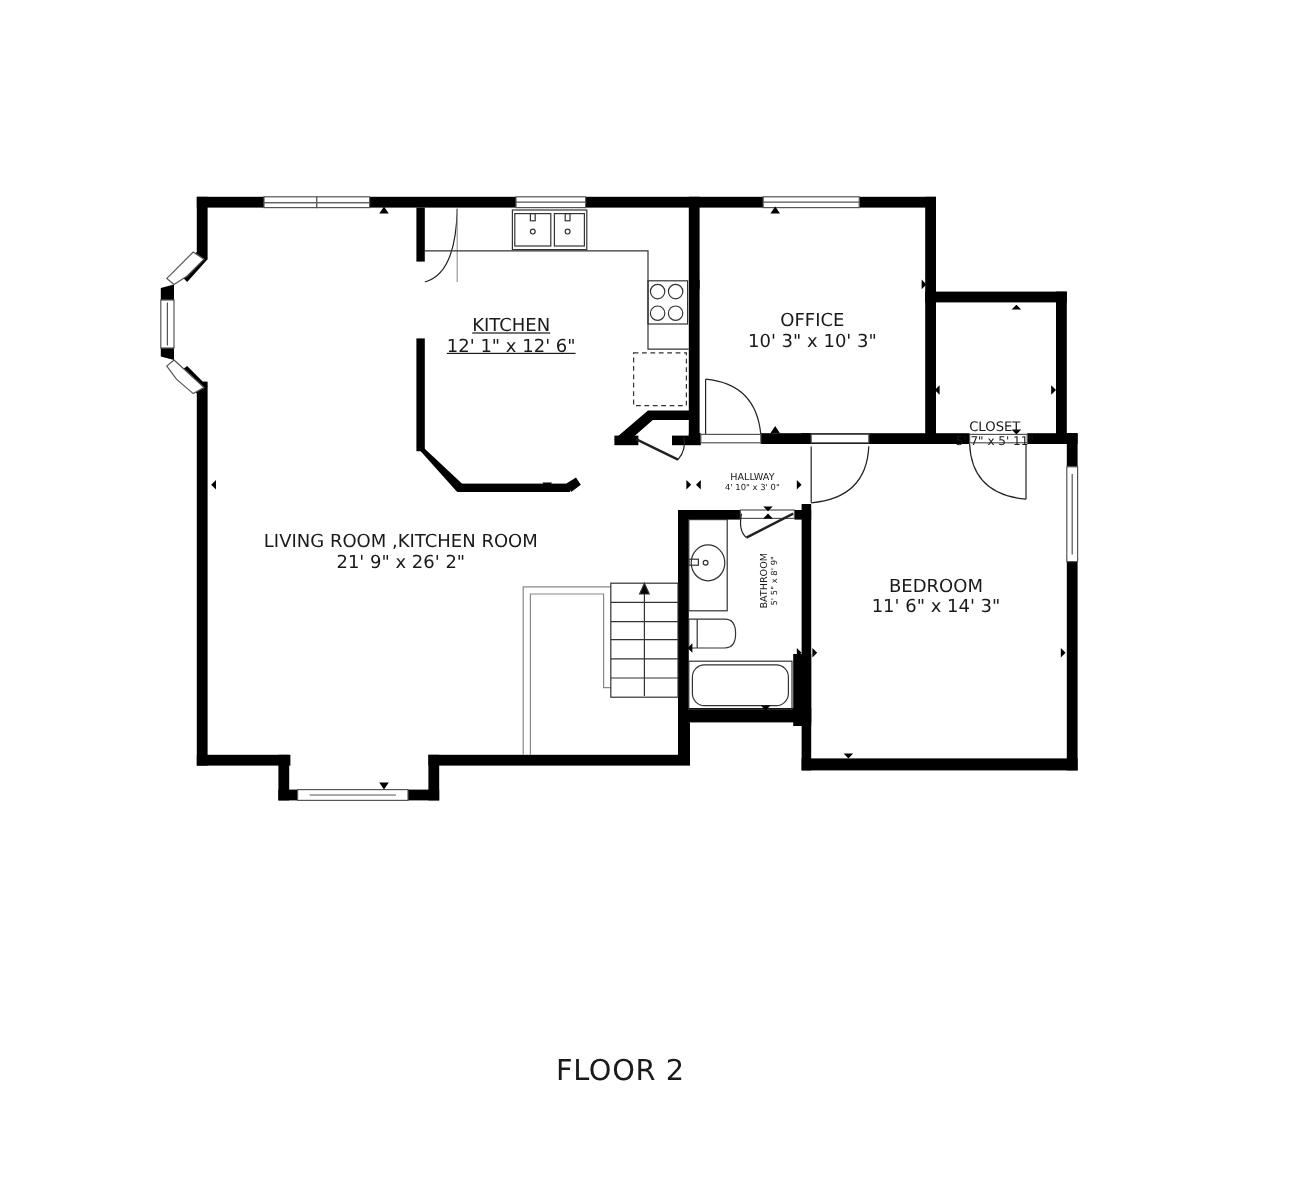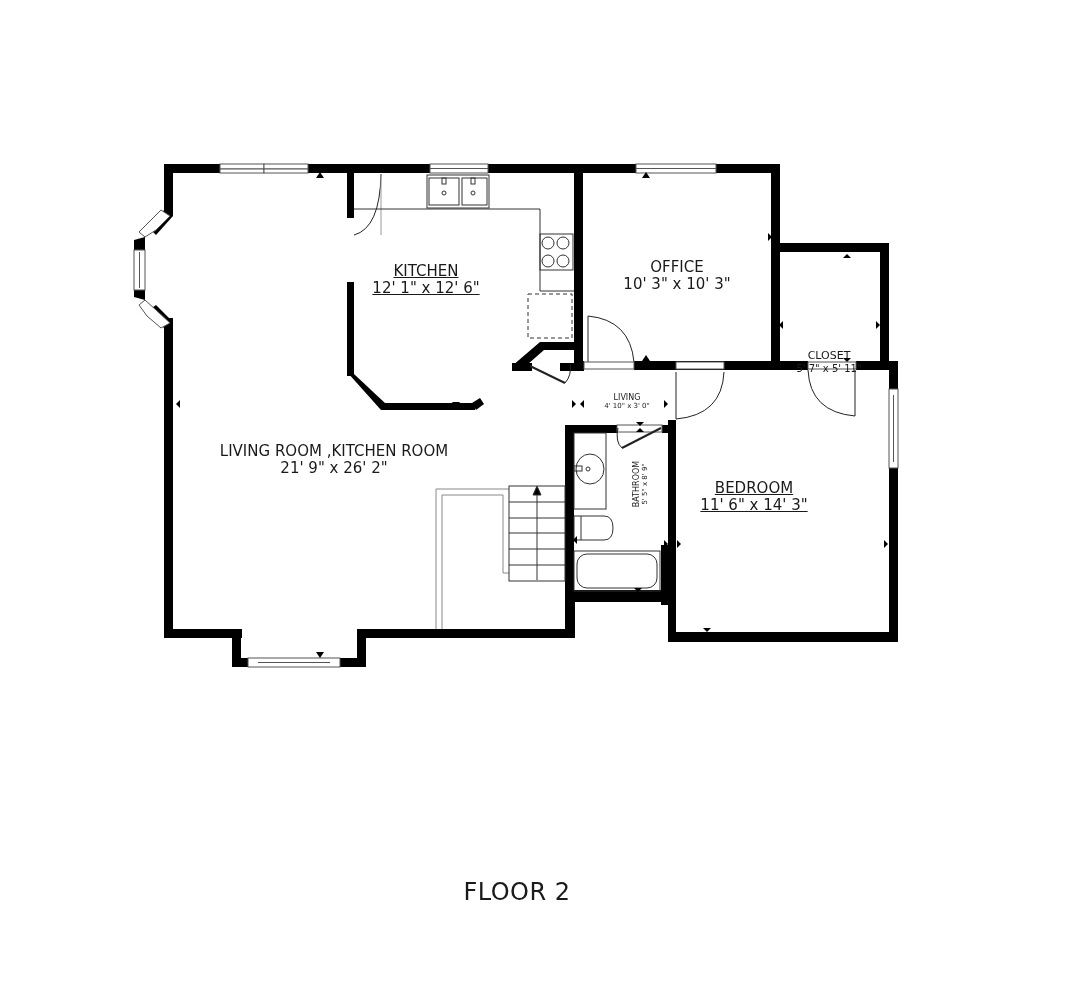--- a/index.html
+++ b/index.html
@@ -206,25 +206,25 @@
 </div>
 <div class="room-label lg" style="left:677px; top:259px;">
   <span class="room-name">OFFICE</span>
   <span class="room-dims">10' 3" x 10' 3"</span>
 </div>
 <div class="room-label sm" style="left:829px; top:302px;margin-top:48px;">
   <span class="room-name">CLOSET</span>
   <span class="room-dims">5' 7" x 5' 11"</span>
 </div>
 <div class="room-label xs" style="left:627px; top:393px;">
-  <span class="room-name">LIVING</span>
+  <span class="room-name">HALLWAY</span>
   <span class="room-dims">4' 10" x 3' 0"</span>
 </div>
 <div class="room-label xs vert" style="left:641px; top:484px;">
   <span class="room-name">BATHROOM</span>
   <span class="room-dims">5' 5" x 8' 9"</span>
 </div>
-<div class="room-label lg" style="left:754px; top:480px;text-decoration:underline;">
+<div class="room-label lg" style="left:780px; top:480px;">
   <span class="room-name">BEDROOM</span>
   <span class="room-dims">11' 6" x 14' 3"</span>
 </div>
 
 <div id="floor-title">FLOOR 2</div>
 
 </body></html>

